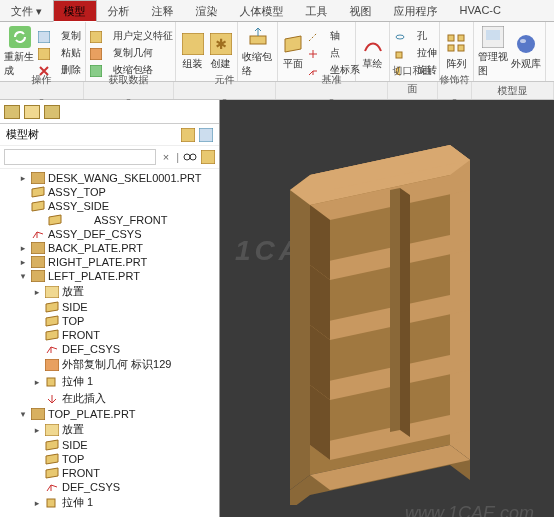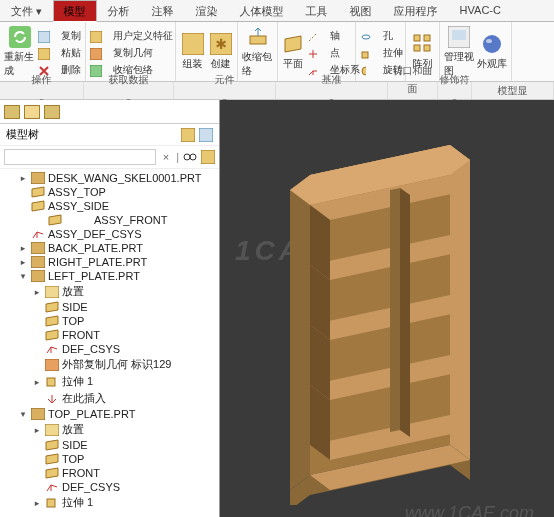--- a/index.html
+++ b/index.html
@@ -177,20 +177,30 @@
           </div>
         <div class="smallbtn">
             <svg class="ico">
               <path d="M2 10l4-4M6 6v4M6 6h4" stroke="#c33"></path>
             </svg>
             <span>坐标系</span>
           </div>
       </div>
     </div>
   </div>
+  <div class="group" style="width:34px">
+    <div class="group-body">
+      <div class="bigbtn">
+          <svg class="ico">
+            <path d="M3 18c4-10 12-10 16 0" stroke="#c33" fill="none" stroke-width="2"></path>
+          </svg>
+          <span>草绘</span>
+        </div>
+    </div>
+  </div>
   <div class="group" style="width:50px">
     <div class="group-body">
       <div class="smallcol">
         <div class="smallbtn">
             <svg class="ico">
               <ellipse cx="6" cy="6" rx="4" ry="2" fill="none" stroke="#48a"></ellipse>
             </svg>
             <span>孔</span>
           </div>
         <div class="smallbtn">

